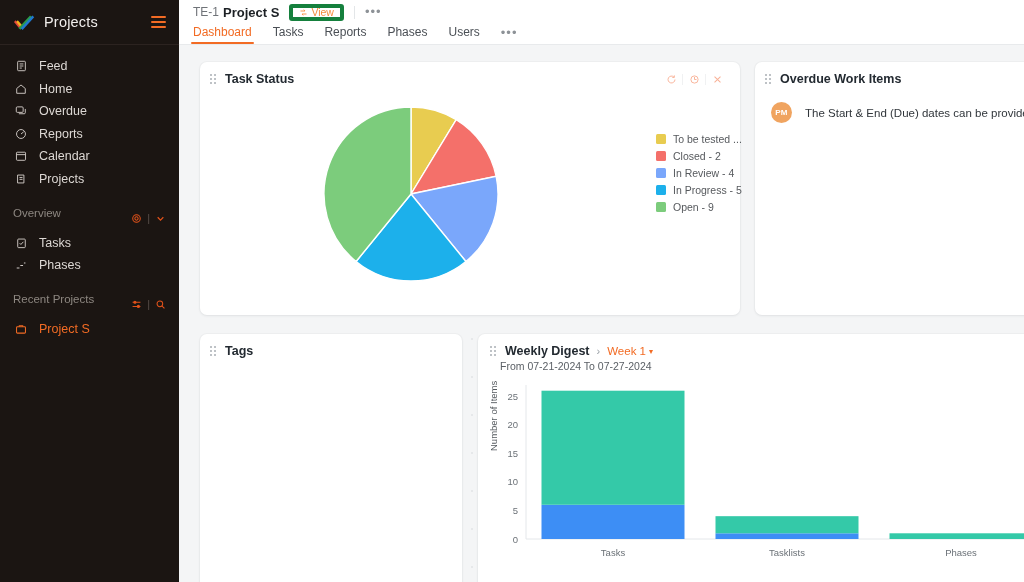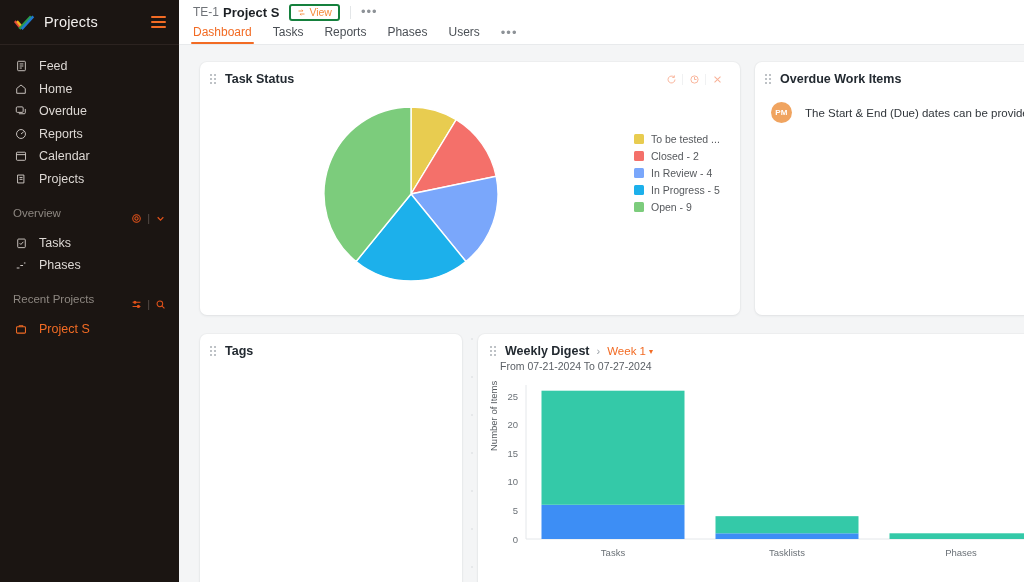--- a/index.html
+++ b/index.html
@@ -57,21 +57,21 @@
   .main { flex: 1 1 auto; height: 582px; background: #f4f5f6;
     display: flex; flex-direction: column; position: relative;
     background-image: radial-gradient(#e6e8ea 1px, transparent 1.1px);
     background-size: 38px 38px; background-position: 8px 16px; }
 
   .topbar { background: #fff; flex: 0 0 45px; height: 45px; }
   .tb-row1 { height: 22px; display: flex; align-items: center; padding: 2px 0 0 14px; }
   .tb-prefix { font-size: 12px; color: #6f7378; }
   .tb-name { font-size: 13px; color: #1c2024; font-weight: bold; margin-left: 4px; }
   .view-btn {
-    margin-left: 10px; height: 17px; border: 2px solid #15803d; border-radius: 3px;
+    margin-left: 10px; height: 17px; border: 4px solid #15803d; border-radius: 3px;
     display: inline-flex; align-items: center; gap: 3px; padding: 0 6px;
     color: #f58b3c; font-size: 10.5px; cursor: pointer; background: #fff;
   }
   .view-btn svg { display: block; }
   .tb-div { width: 1px; height: 13px; background: #e3e6e8; margin: 0 10px; }
   .dots { color: #8d9297; font-size: 13px; letter-spacing: 1px; cursor: pointer; line-height: 8px; }
 
   .tb-row2 { height: 23px; display: flex; align-items: flex-end; padding-left: 14px;
     border-bottom: 1px solid #e8eaec; }
   .tab { font-size: 12px; color: #4a4f55; padding: 0 0 5px 0; margin-right: 21px;
@@ -94,21 +94,21 @@
   .card-acts { margin-left: auto; display: flex; align-items: center; gap: 0px; }
   .card-acts .ca { width: 22px; height: 18px; display: flex; align-items: center;
     justify-content: center; color: #f9b197; cursor: pointer; }
   .card-acts .vsep { width: 1px; height: 11px; background: #f0f1f2; }
 
   
   #taskStatus { left: 21px; top: 17px; width: 540px; height: 253px; }
   .pie-wrap { position: relative; height: 216px; }
   .pie { position: absolute; left: 123px; top: 10px; }
   .pie-legend { position: absolute; left: 434px; top: 35px; }
-  .lg-row { display: flex; align-items: center; height: 16px; margin-bottom: 1px; }
+  .lg-row { display: flex; align-items: center; height: 16px; margin-bottom: 1px; margin-left: 22px; }
   .lg-sw { width: 10px; height: 10px; border-radius: 1.5px; margin-right: 7px; flex: 0 0 10px; }
   .lg-tx { font-size: 10.5px; color: #56595d; white-space: nowrap; }
 
   
   #overdue { left: 576px; top: 17px; width: 470px; height: 253px; }
   .od-row { display: flex; align-items: center; padding: 6px 0 0 16px; }
   .avatar { width: 21px; height: 21px; border-radius: 50%; background: #f0a460; color: #fff;
     font-size: 8px; font-weight: bold; display: flex; align-items: center;
     justify-content: center; flex: 0 0 21px; letter-spacing: .3px; }
   .od-text { font-size: 11.5px; color: #31363b; margin-left: 13px; white-space: nowrap; }

